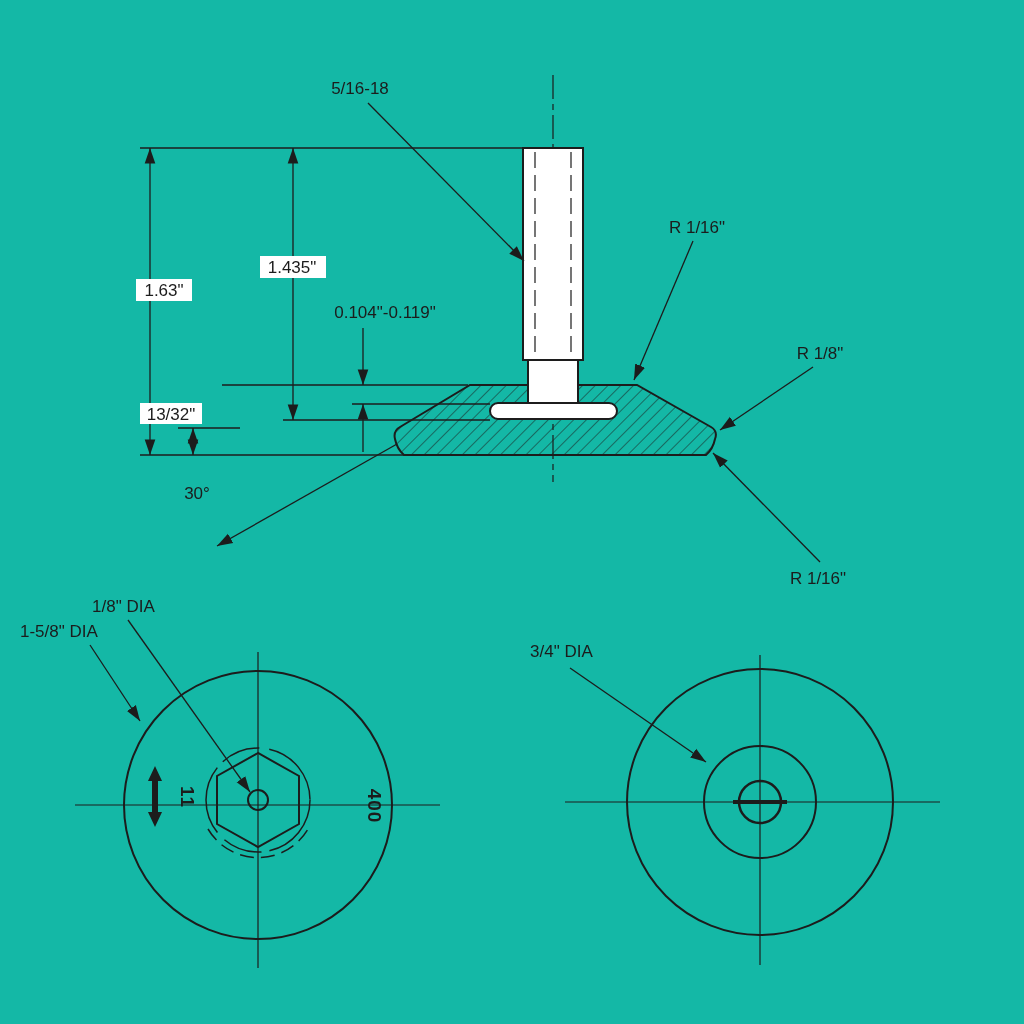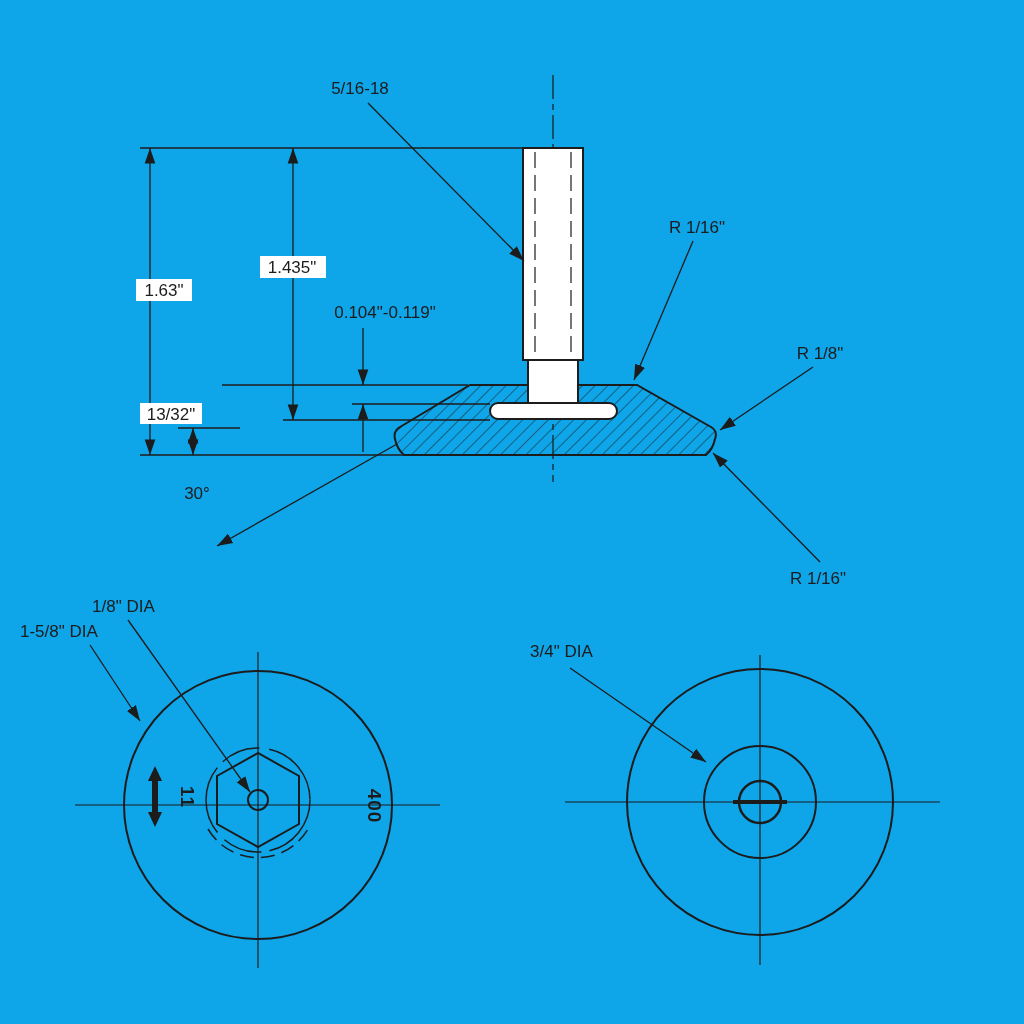--- a/index.html
+++ b/index.html
@@ -6,21 +6,21 @@
     margin: 0;
     padding: 0;
     background: #ffffff;
     width: 1024px;
     height: 1024px;
     font-family: "Liberation Sans", sans-serif;
   }
   .drawing-wrap {
     width: 1024px;
     height: 1024px;
-    background: #0ea5e9;
+    background: #14b8a6;
     text-align: right;
   }
   svg text {
     font-family: "Liberation Sans", sans-serif;
     font-size: 17px;
     fill: #1c1c1c;
   }
   svg .stamp {
     font-size: 19px;
     font-weight: bold;

